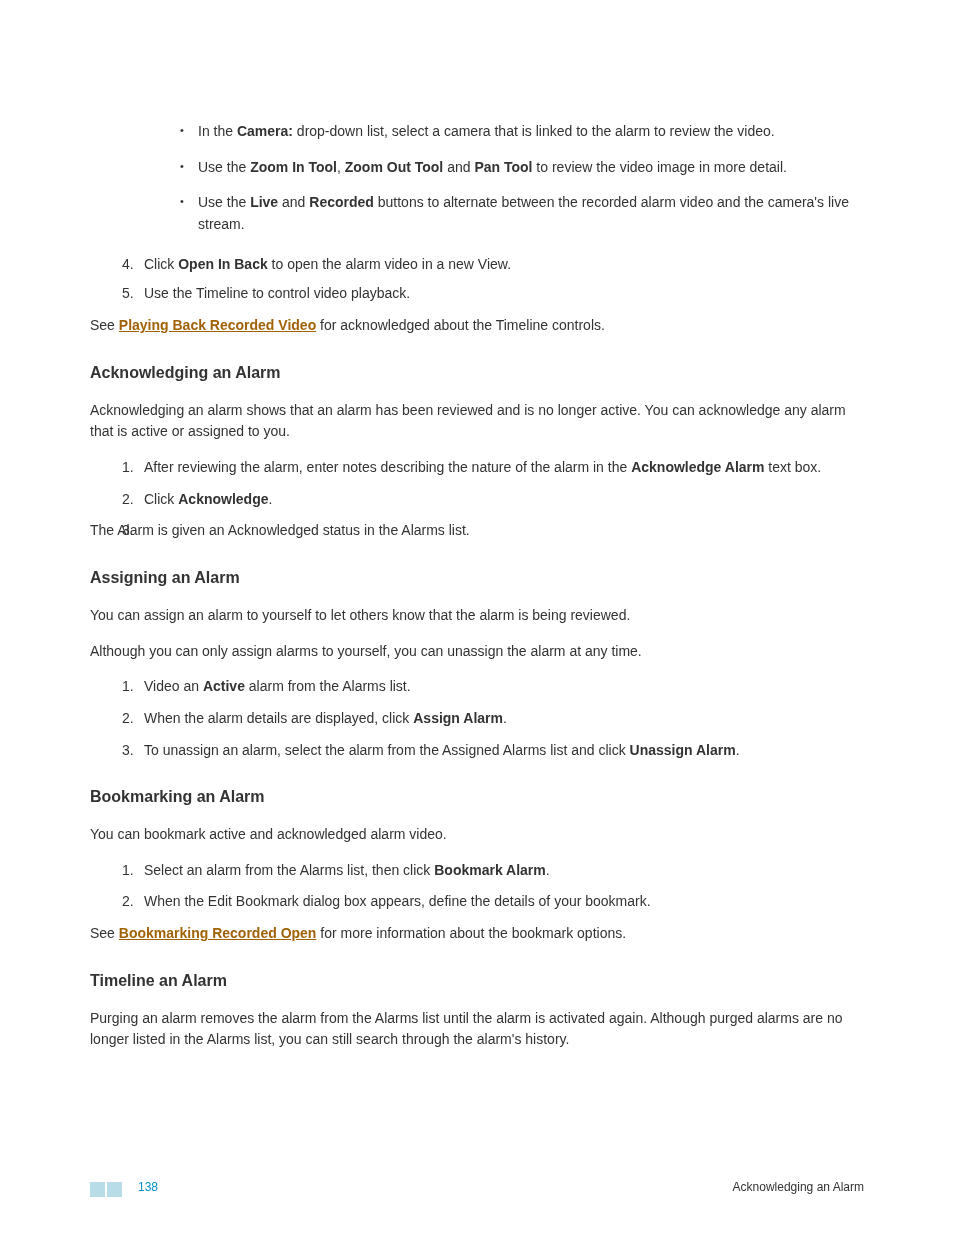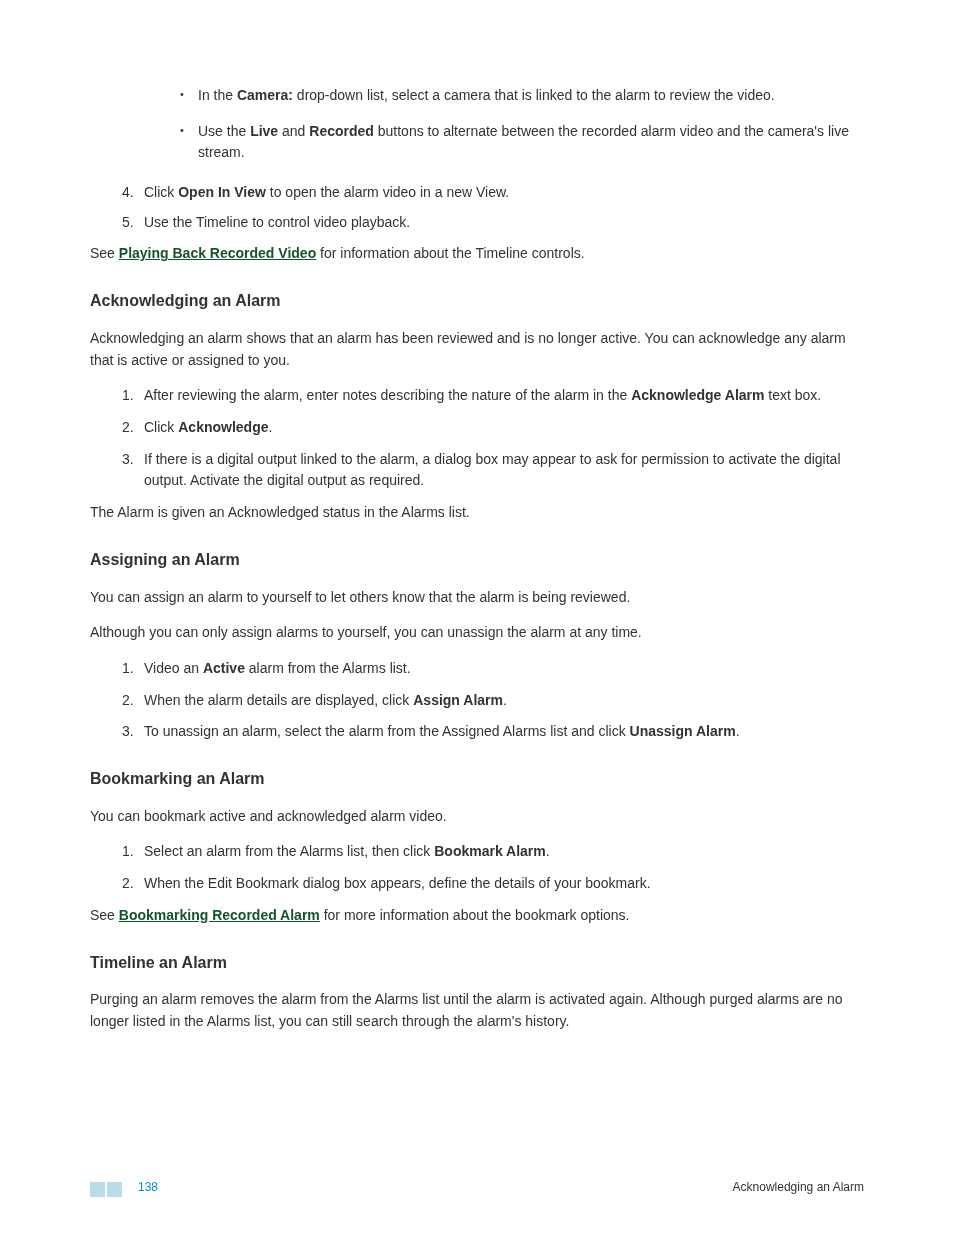--- a/index.html
+++ b/index.html
@@ -7,31 +7,31 @@
     font-family: Arial, Helvetica, sans-serif;
     font-size: 14px;
     color: #333;
     background: #fff;
     width: 954px;
     height: 1235px;
     position: relative;
     padding: 85px 90px 0 90px;
     line-height: 1.55;
   }
-  .bullet-list { list-style: none; margin-left: 90px; margin-bottom: 18px; }
+  .bullet-list { list-style: none; margin-left: 90px; margin-bottom: 18px; margin-top: 36px; }
   .bullet-list li { position: relative; padding-left: 18px; margin-bottom: 14px; }
   .bullet-list li::before {
     content: "•"; position: absolute; left: 0; top: 1px; font-size: 11px; color: #333;
   }
   ol { list-style: none; margin-left: 32px; margin-bottom: 10px; }
   ol li { position: relative; padding-left: 22px; margin-bottom: 8px; }
   ol li .num { position: absolute; left: 0; top: 0; }
   h3 { font-size: 16px; font-weight: bold; color: #333; margin-top: 24px; margin-bottom: 14px; }
   p { margin-bottom: 14px; }
-  .link { color: #14532d; font-weight: bold; text-decoration: underline; }
+  .link { color: #a16207; font-weight: bold; text-decoration: underline; }
   .nested-p { margin-top: 10px; margin-bottom: 2px; }
   .ol-spaced li { margin-bottom: 10px; }
   .footer {
     position: absolute;
     bottom: 38px;
     left: 90px;
     right: 90px;
     display: flex;
     align-items: center;
     justify-content: space-between;
@@ -48,39 +48,42 @@
   b { font-weight: bold; }
 </style>
 </head>
 <body>
 
 <ul class="bullet-list">
   <li>
     <span>In the </span><b>Camera:</b><span> drop-down list, select a camera that is linked to the alarm to review the video.</span>
   </li>
   <li>
+    <span>Use the </span><b>Zoom In Tool</b><span>, </span><b>Zoom Out Tool</b><span> and </span><b>Pan Tool</b><span> to review the video image in more detail.</span>
+  </li>
+  <li>
     <span>Use the </span><b>Live</b><span> and </span><b>Recorded</b><span> buttons to alternate between the recorded alarm video and the camera's live stream.</span>
   </li>
 </ul>
 
 <ol>
-  <li><span class="num">4.</span><span>Click </span><b>Open In View</b><span> to open the alarm video in a new View.</span></li>
+  <li><span class="num">4.</span><span>Click </span><b>Open In Back</b><span> to open the alarm video in a new View.</span></li>
   <li><span class="num">5.</span><span>Use the Timeline to control video playback.</span></li>
 </ol>
 
 <p>
-  <span>See </span><a class="link">Playing Back Recorded Video</a><span> for information about the Timeline controls.</span>
+  <span>See </span><a class="link">Playing Back Recorded Video</a><span> for acknowledged about the Timeline controls.</span>
 </p>
 
 <h3>Acknowledging an Alarm</h3>
 <p>Acknowledging an alarm shows that an alarm has been reviewed and is no longer active. You can acknowledge any alarm that is active or assigned to you.</p>
 <ol class="ol-spaced">
   <li><span class="num">1.</span><span>After reviewing the alarm, enter notes describing the nature of the alarm in the </span><b>Acknowledge Alarm</b><span> text box.</span></li>
   <li><span class="num">2.</span><span>Click </span><b>Acknowledge</b><span>.</span></li>
-  <li><span class="num">3.</span><span>If there is a digital output linked to the alarm, a dialog box may appear to ask for permission to activate the digital output. Activate the digital output as required.</span></li>
+  <li><span class="num">3.</span></li>
 </ol>
 <p>The Alarm is given an Acknowledged status in the Alarms list.</p>
 
 <h3>Assigning an Alarm</h3>
 <p>You can assign an alarm to yourself to let others know that the alarm is being reviewed.</p>
 <p>Although you can only assign alarms to yourself, you can unassign the alarm at any time.</p>
 <ol class="ol-spaced">
   <li><span class="num">1.</span><span>Video an </span><b>Active</b><span> alarm from the Alarms list.</span></li>
   <li><span class="num">2.</span><span>When the alarm details are displayed, click </span><b>Assign Alarm</b><span>.</span>
   </li>
@@ -88,21 +91,21 @@
 </ol>
 
 <h3>Bookmarking an Alarm</h3>
 <p>You can bookmark active and acknowledged alarm video.</p>
 <ol class="ol-spaced">
   <li><span class="num">1.</span><span>Select an alarm from the Alarms list, then click </span><b>Bookmark Alarm</b><span>.</span></li>
   <li><span class="num">2.</span><span>When the Edit Bookmark dialog box appears, define the details of your bookmark.</span>
   </li>
 </ol>
 <p>
-  <span>See </span><a class="link">Bookmarking Recorded Alarm</a><span> for more information about the bookmark options.</span>
+  <span>See </span><a class="link">Bookmarking Recorded Open</a><span> for more information about the bookmark options.</span>
 </p>
 
 <h3>Timeline an Alarm</h3>
 <p>Purging an alarm removes the alarm from the Alarms list until the alarm is activated again. Although purged alarms are no longer listed in the Alarms list, you can still search through the alarm's history.</p>
 
 <div class="footer">
   <div class="footer-left">
     <div class="footer-logo">
       <div class="s1"></div>
         <div class="s2"></div>

